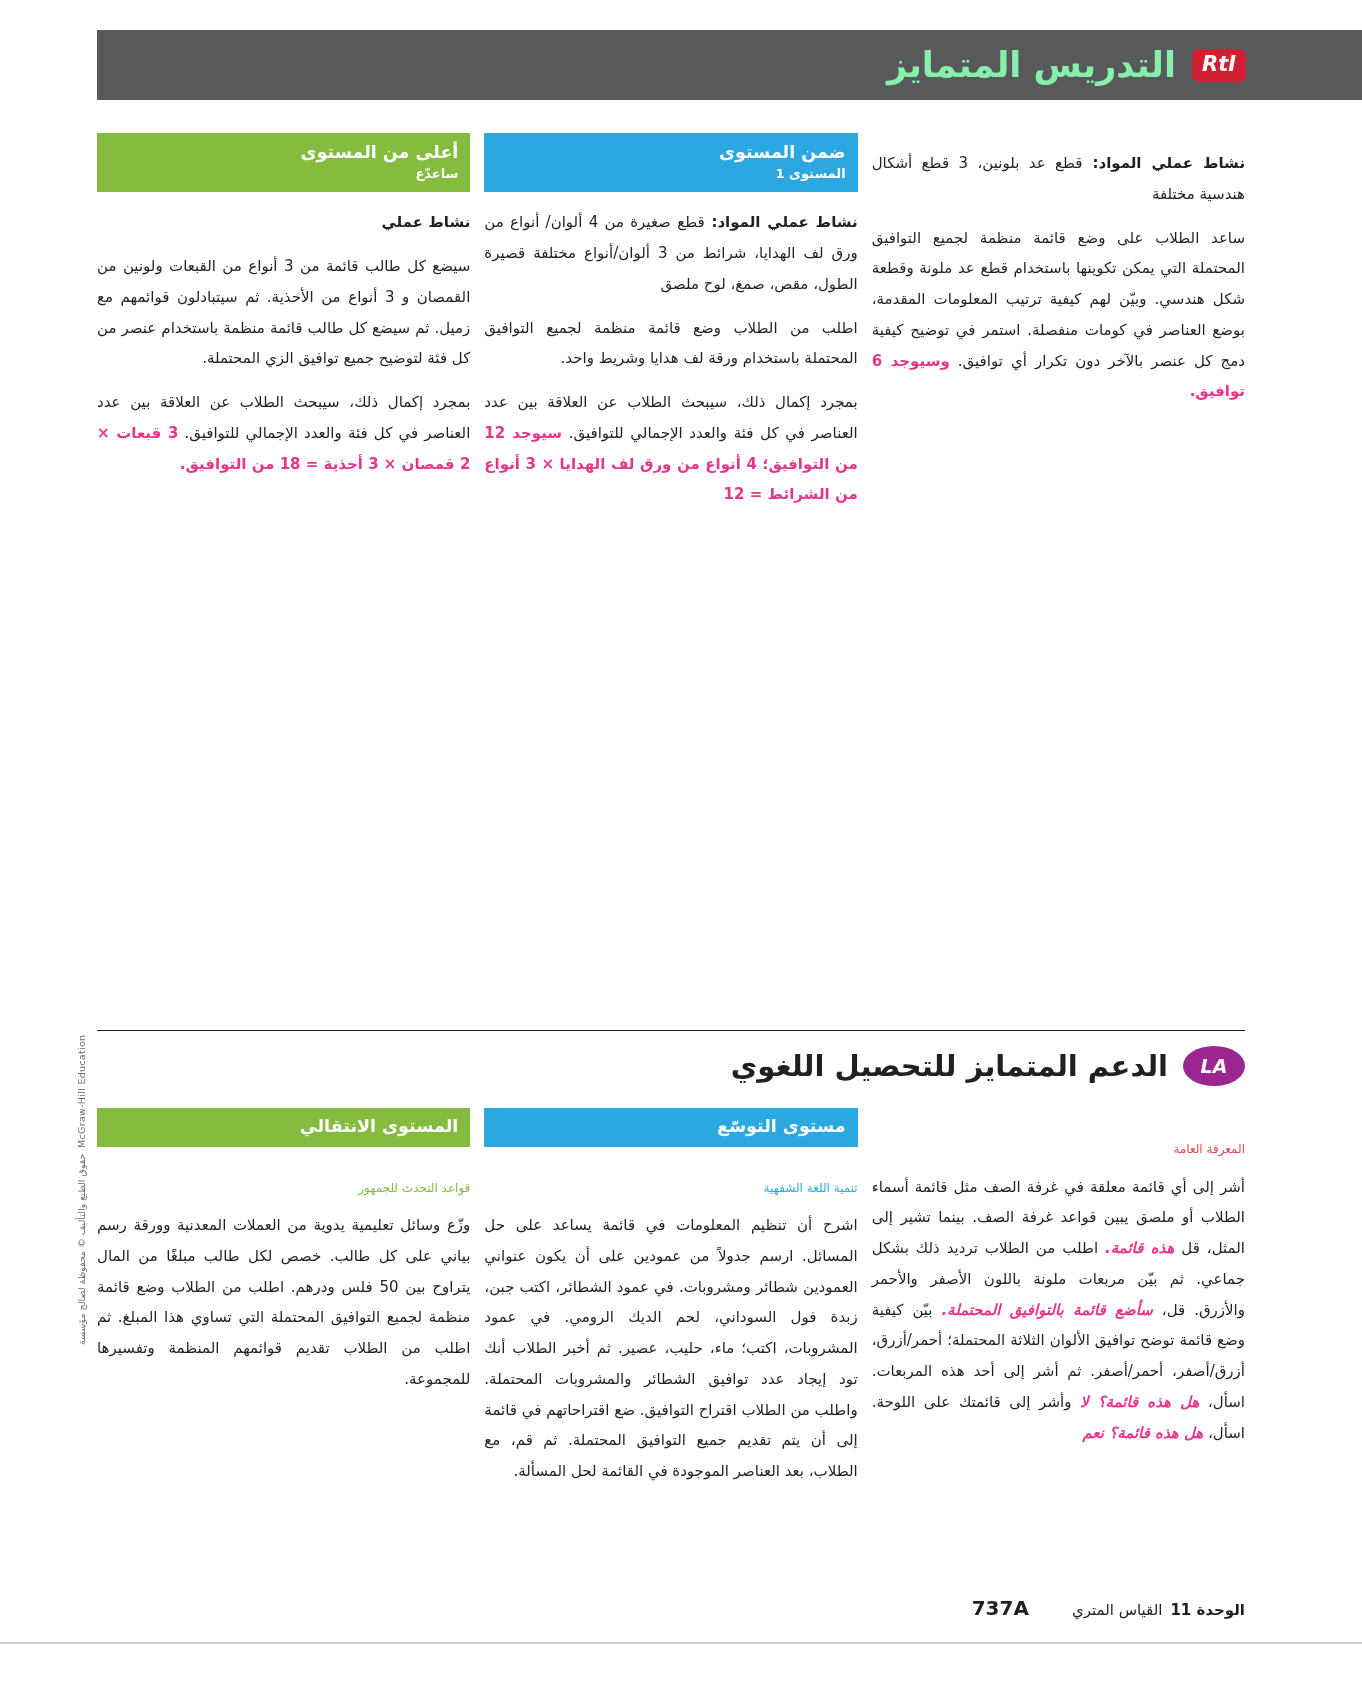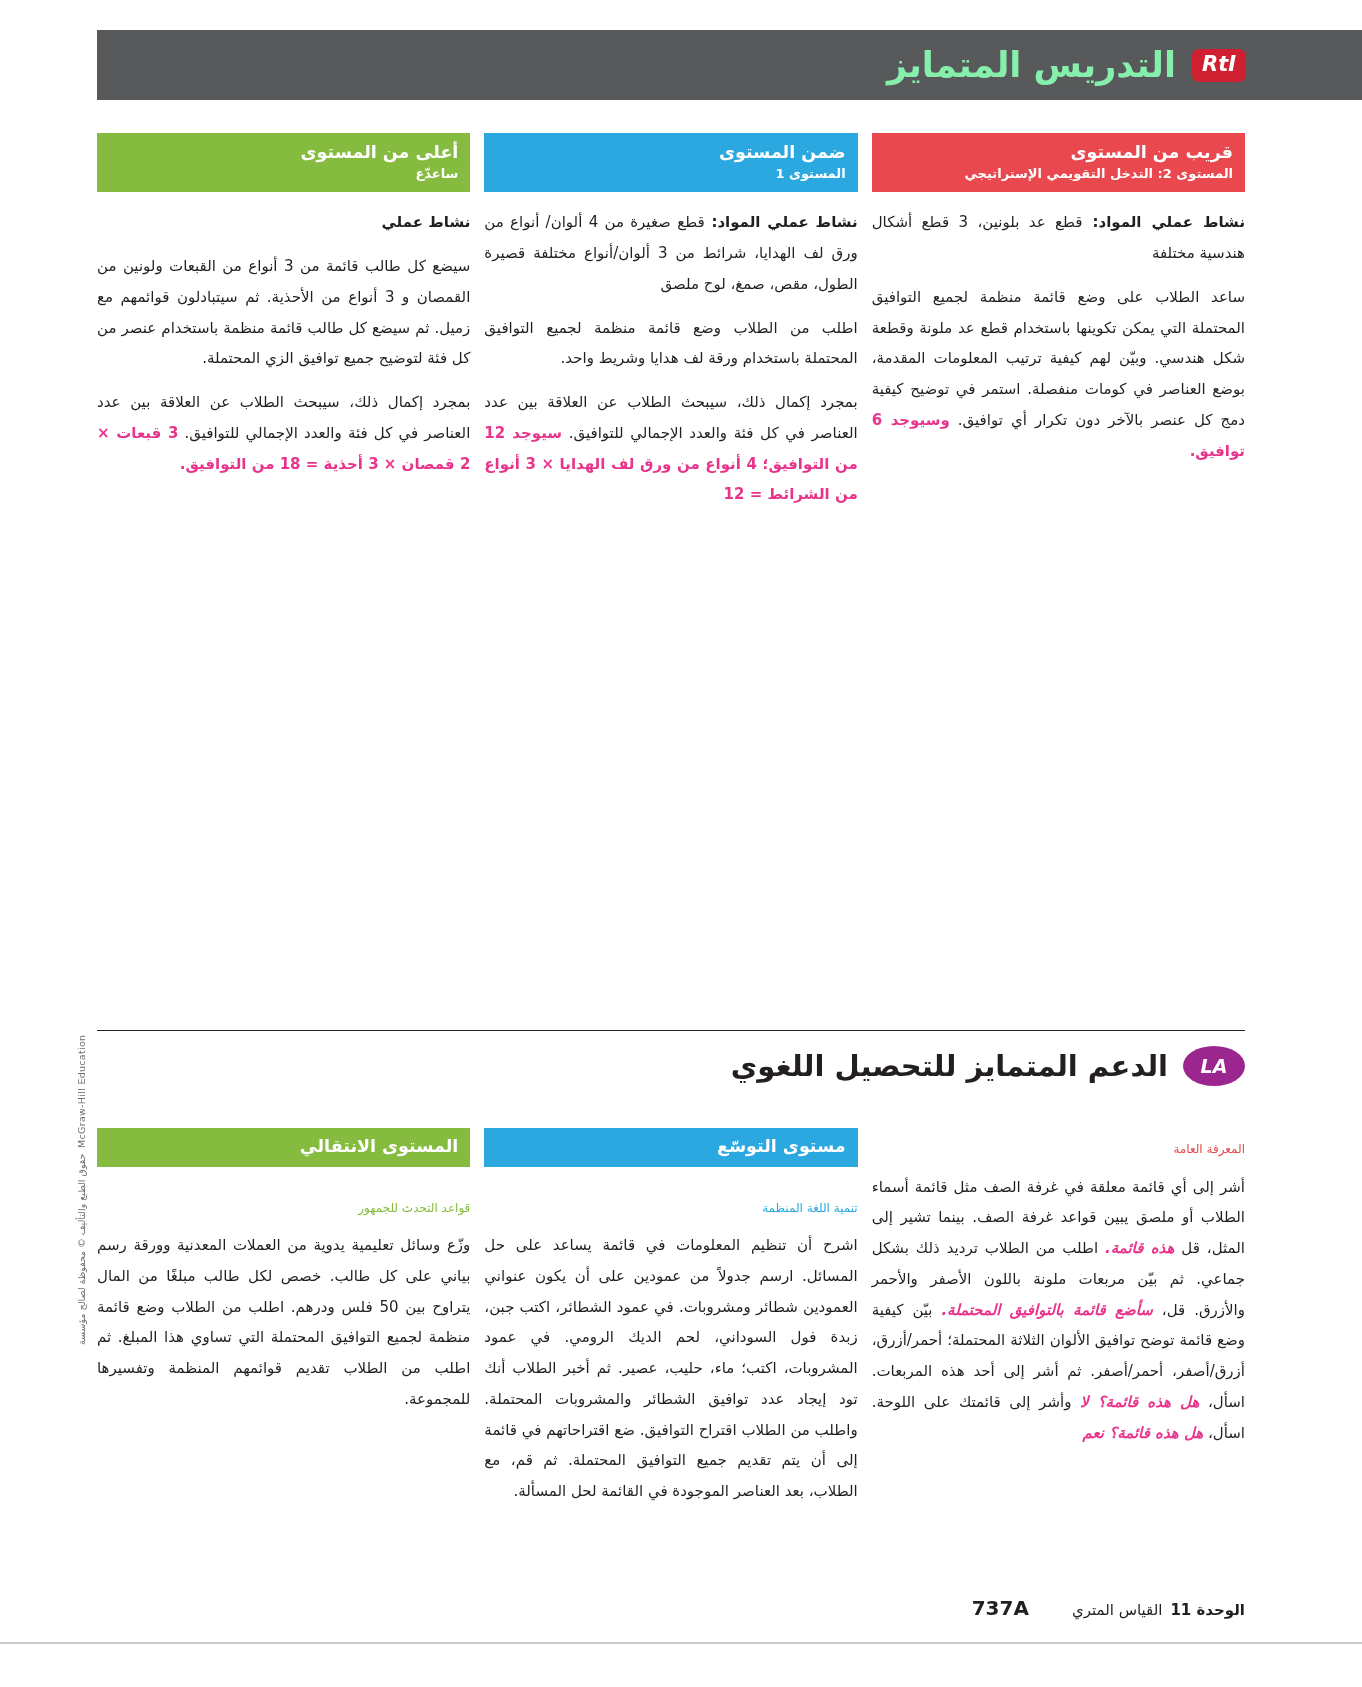--- a/index.html
+++ b/index.html
@@ -25,21 +25,21 @@
     padding:5px 10px 7px; border-radius:7px; line-height:1;text-align:right;
   }
   .topbar-title { color:#86efac; font-size:35px; font-weight:700; line-height:1; }
 
   
   .cols { position:absolute; left:97px; width:1148px; display:flex; gap:14px; }
   .sec1-cols { top:133px; }
   .sec2-cols { top:1108px; }
   .col { flex:1 1 0; min-width:0; }
   .col-head { color:#fff; padding:8px 12px 9px; min-height:57px; }
-  .col-head.one { min-height:0; padding:7px 12px 8px;margin-top:20px; }
+  .col-head.one { min-height:0; padding:7px 12px 8px; }
   .col-head.red   { background:var(--red,   #E8484E); }
   .col-head.blue  { background:var(--blue,  #2BA8E0); }
   .col-head.green { background:var(--green, #85BC40); }
   .col-title { font-size:17.5px; font-weight:700; line-height:1.35; }
   .col-sub   { font-size:13px;   font-weight:700; line-height:1.45; }
   .col-body  { padding-top:15px; font-size:15px; line-height:2.05; text-align:justify; }
   .col-body p { margin-bottom:13px; }
   .subhead { font-weight:400; font-size:12px; margin:14px 0 10px; }
   .subhead.red   { color:var(--red,   #E8484E); }
   .subhead.blue  { color:var(--blue,  #2BA8E0); }
@@ -91,24 +91,20 @@
 <div class="page">
 
   <header class="topbar">
     <span class="rti-badge">RtI</span>
     <h1 class="topbar-title">التدريس المتمايز</h1>
   </header>
 
   <section class="cols sec1-cols">
 
     <article class="col">
-      <div class="col-head red">
-        <div class="col-title">قريب من المستوى</div>
-        <div class="col-sub">المستوى 2: التدخل التقويمي الإستراتيجي</div>
-      </div>
       <div class="col-body">
         <p><span class="b">نشاط عملي </span><span class="b">المواد: </span><span>قطع عد بلونين، 3 قطع أشكال هندسية مختلفة</span></p>
         <p><span>ساعد الطلاب على وضع قائمة منظمة لجميع التوافيق المحتملة التي يمكن تكوينها باستخدام قطع عد ملونة وقطعة شكل هندسي. وبيّن لهم كيفية ترتيب المعلومات المقدمة، بوضع العناصر في كومات منفصلة. استمر في توضيح كيفية دمج كل عنصر بالآخر دون تكرار أي توافيق. </span><span class="pk">وسيوجد 6 توافيق.</span></p>
       </div>
     </article>
 
     <article class="col">
       <div class="col-head blue">
         <div class="col-title">ضمن المستوى</div>
         <div class="col-sub">المستوى 1</div>
@@ -147,21 +143,21 @@
         <div class="subhead red">المعرفة العامة</div>
         <p><span>أشر إلى أي قائمة معلقة في غرفة الصف مثل قائمة أسماء الطلاب أو ملصق يبين قواعد غرفة الصف. بينما تشير إلى المثل، قل </span><span class="pki">هذه قائمة.</span><span> اطلب من الطلاب ترديد ذلك بشكل جماعي. ثم بيّن مربعات ملونة باللون الأصفر والأحمر والأزرق. قل، </span><span class="pki">سأضع قائمة بالتوافيق المحتملة.</span><span> بيّن كيفية وضع قائمة توضح توافيق الألوان الثلاثة المحتملة؛ أحمر/أزرق، أزرق/أصفر، أحمر/أصفر. ثم أشر إلى أحد هذه المربعات. اسأل، </span><span class="pki">هل هذه قائمة؟ لا</span><span> وأشر إلى قائمتك على اللوحة. اسأل، </span><span class="pki">هل هذه قائمة؟ نعم</span></p>
       </div>
     </article>
 
     <article class="col">
       <div class="col-head blue one">
         <div class="col-title">مستوى التوسّع</div>
       </div>
       <div class="col-body">
-        <div class="subhead blue">تنمية اللغة المنظمة</div>
+        <div class="subhead blue">تنمية اللغة الشفهية</div>
         <p><span>اشرح أن تنظيم المعلومات في قائمة يساعد على حل المسائل. ارسم جدولاً من عمودين على أن يكون عنواني العمودين شطائر ومشروبات. في عمود الشطائر، اكتب جبن، زبدة فول السوداني، لحم الديك الرومي. في عمود المشروبات، اكتب؛ ماء، حليب، عصير. ثم أخبر الطلاب أنك تود إيجاد عدد توافيق الشطائر والمشروبات المحتملة. واطلب من الطلاب اقتراح التوافيق. ضع اقتراحاتهم في قائمة إلى أن يتم تقديم جميع التوافيق المحتملة. ثم قم، مع الطلاب، بعد العناصر الموجودة في القائمة لحل المسألة.</span></p>
       </div>
     </article>
 
     <article class="col">
       <div class="col-head green one">
         <div class="col-title">المستوى الانتقالي</div>
       </div>
       <div class="col-body">
         <div class="subhead green">قواعد التحدث للجمهور</div>

